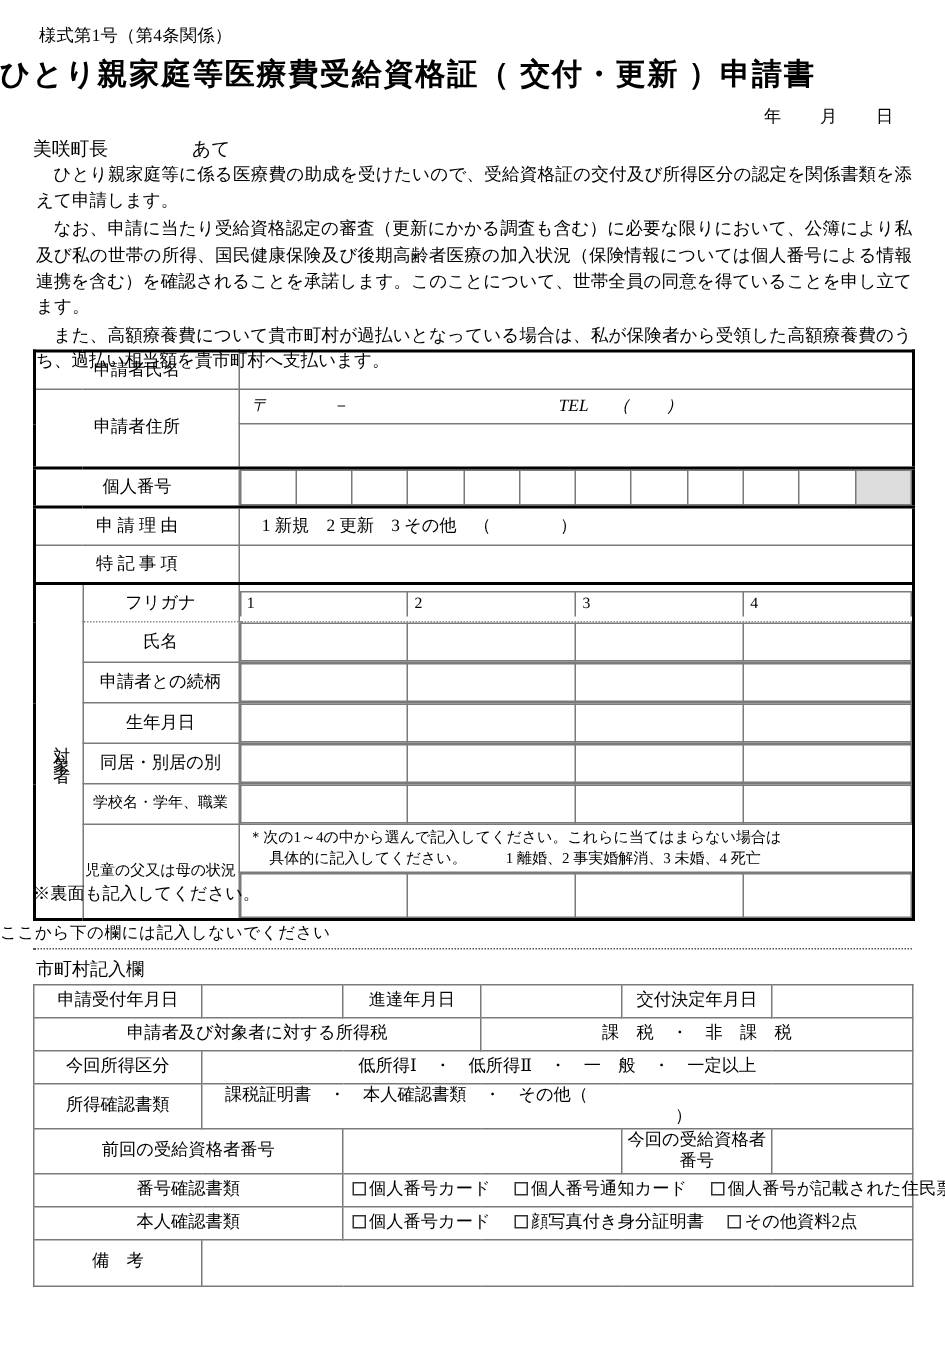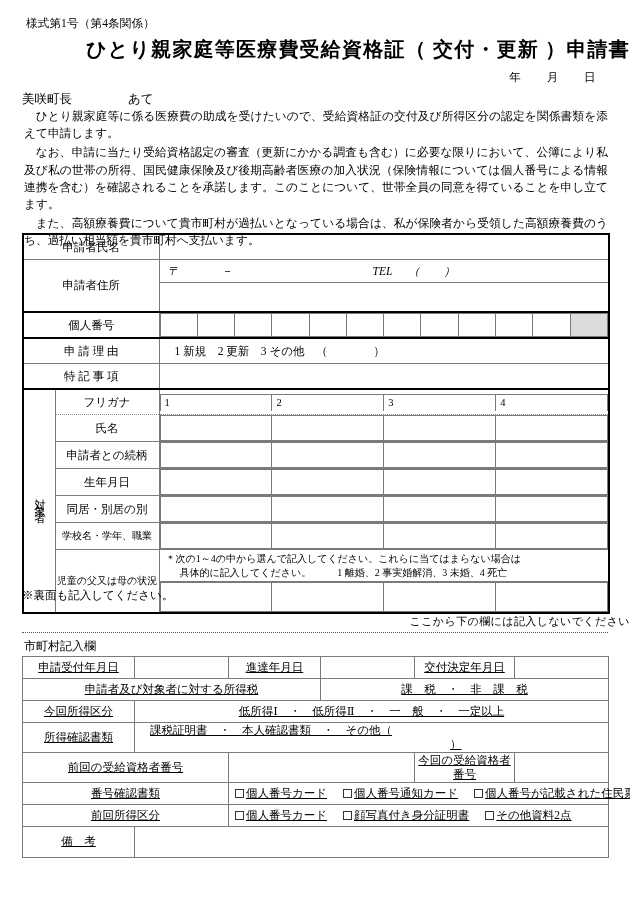--- a/index.html
+++ b/index.html
@@ -30,21 +30,21 @@
     top: 16px;
     font-size: 11.5px;
     letter-spacing: 0.2px;
     white-space: nowrap;
   }
   .doc-title {
     position: absolute;
     left: 0;
     right: 0;
     top: 36px;
-    text-align: right;
+    text-align: left;
     font-size: 20px;
     font-weight: bold;
     letter-spacing: 1.2px;
     white-space: nowrap;
   }
   .date-line {
     position: absolute;
     right: 34px;
     top: 70px;
     font-size: 11.5px;
@@ -154,21 +154,21 @@
     left: 22px;
     top: 588px;
     font-size: 11.5px;
   }
 
   
   .no-write {
     position: absolute;
     left: 0; right: 0;
     top: 614px;
-    text-align: right;
+    text-align: left;
     font-size: 11px;
     letter-spacing: 0.4px;
   }
   .hr-dotted {
     position: absolute;
     left: 22px;
     top: 632px;
     width: 586px;
     border-top: 1px dotted #555;
   }
@@ -179,21 +179,20 @@
     font-size: 12px;
   }
 
   
   .tbl-muni {
     position: absolute;
     left: 22px;
     top: 656px;
     width: 586px;
     border: 1px solid #555;
-    text-decoration: underline;
   }
   .tbl-muni td { height: 21px; font-size: 11.5px; }
   .sp-md { display: inline-block; width: 24px; }
 
   .cbox {
     display: inline-block;
     width: 7px;
     height: 7px;
     border: 1px solid #333;
     margin-right: 2px;
@@ -455,21 +454,21 @@
       </tr>
 
       <tr>
         <td colspan="2">番号確認書類</td>
         <td colspan="4" class="cell-left chk-row" style="padding-left:6px">
           <span class="opt"><span class="cbox"></span><span>個人番号カード</span></span><span class="opt"><span class="cbox"></span><span>個人番号通知カード</span></span><span class="opt"><span class="cbox"></span><span>個人番号が記載された住民票</span></span>
         </td>
       </tr>
 
       <tr>
-        <td colspan="2">前回所得区分</td>
+        <td colspan="2">本人確認書類</td>
         <td colspan="4" class="cell-left chk-row" style="padding-left:6px">
           <span class="opt"><span class="cbox"></span><span>個人番号カード</span></span><span class="opt"><span class="cbox"></span><span>顔写真付き身分証明書</span></span><span class="opt"><span class="cbox"></span><span>その他資料2点</span></span>
         </td>
       </tr>
 
       <tr>
         <td style="height:30px">備　考</td>
         <td colspan="5"></td>
       </tr>
     </tbody>

